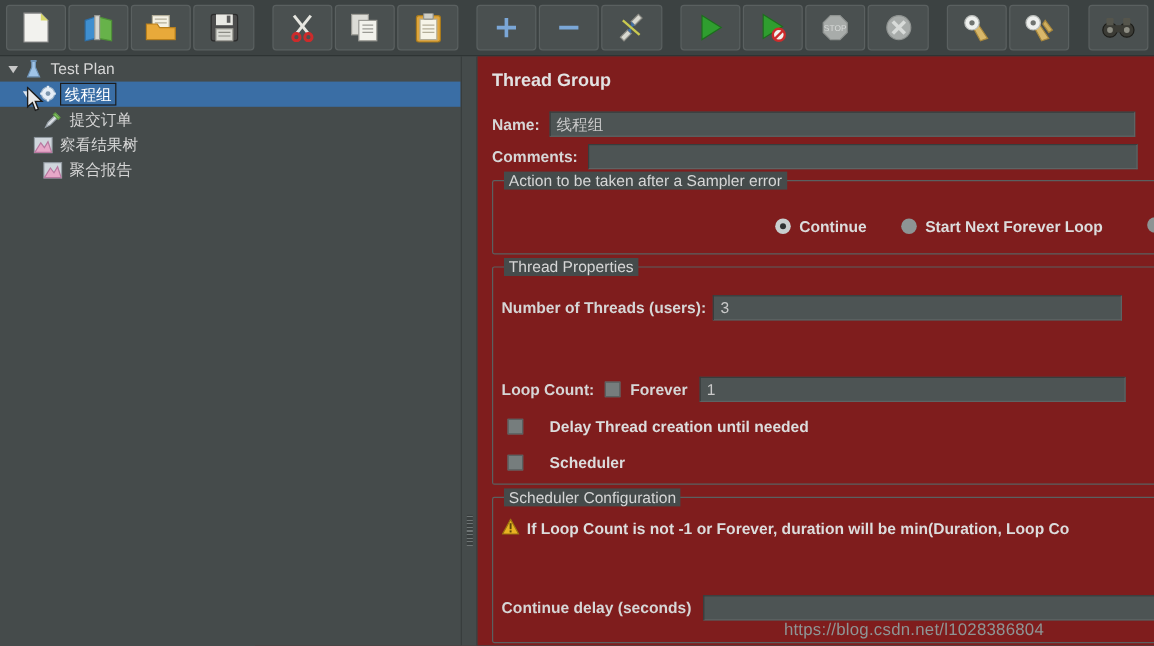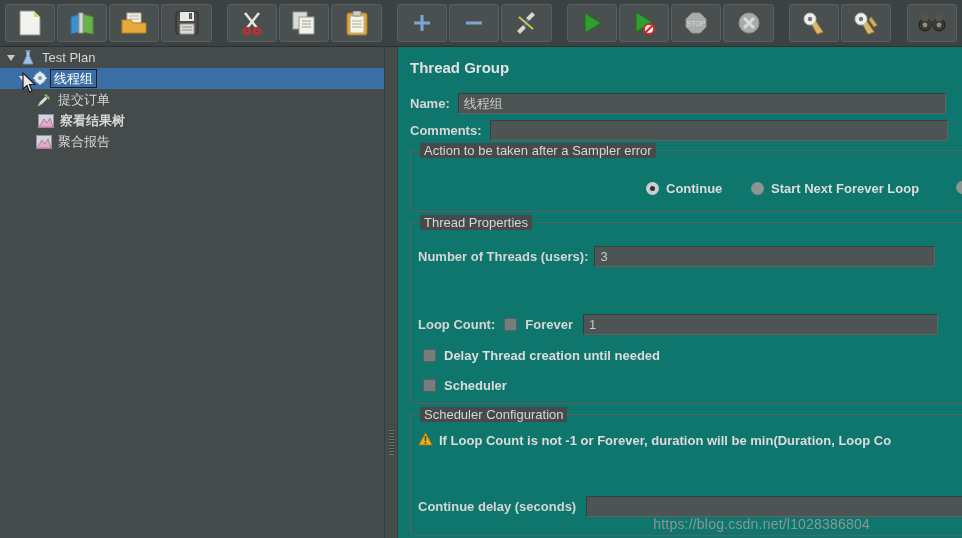--- a/index.html
+++ b/index.html
@@ -106,21 +106,21 @@
         0deg,
         #6e7474 0px, #6e7474 1px,
         #3a3f3f 1px, #3a3f3f 3px
       );
   }
 
   
   .right-panel {
     position: absolute; left: 398px; top: 47px;
     width: 564px; height: 491px;
-    background: #0f766e;
+    background: #7f1d1d;
     overflow: hidden;
   }
   .panel-title {
     position: absolute; left: 12px; top: 12px;
     font-size: 15px; font-weight: bold;
     color: #e2e2e2;
   }
 
   .form-row {
     position: absolute;
@@ -200,20 +200,21 @@
     flex: 0 0 auto;
   }
   .check-row {
     position: absolute;
     display: flex;
     align-items: center;
     font-size: 13px;
     font-weight: bold;
     color: #dcdcdc;
     white-space: nowrap;
+    gap: 14px;
   }
 
   .warn-row {
     position: absolute;
     display: flex;
     align-items: center;
     font-size: 13px;
     font-weight: bold;
     color: #dcdcdc;
     white-space: nowrap;
@@ -468,21 +469,21 @@
     <div class="tree-row" style="padding-left:34px;">
       <span class="ticon">
         <svg width="16" height="16" viewBox="0 0 16 16">
           <path d="M2 14 L4 10 L11 3 L13 5 L6 12 Z" fill="#d9dee3" stroke="#9aa3ab"></path>
           <path d="M10 2 L14 6 L12.5 7.5 L8.5 3.5 Z" fill="#7fbf5f" stroke="#5c9440"></path>
         </svg>
       </span>
       <span class="tlabel">提交订单</span>
     </div>
 
-    <div class="tree-row" style="padding-left:36px;font-weight:bold;">
+    <div class="tree-row" style="padding-left:26px;">
       <span class="ticon">
         <svg width="16" height="14" viewBox="0 0 16 14">
           <rect x="0.5" y="0.5" width="15" height="13" fill="#cfd6dc" stroke="#8d959c"></rect>
           <polygon points="1,13 6,5 9,9 12,4 15,13" fill="#e6a8c8" stroke="#b878a0"></polygon>
         </svg>
       </span>
       <span class="tlabel">察看结果树</span>
     </div>
 
     <div class="tree-row" style="padding-left:34px;">

